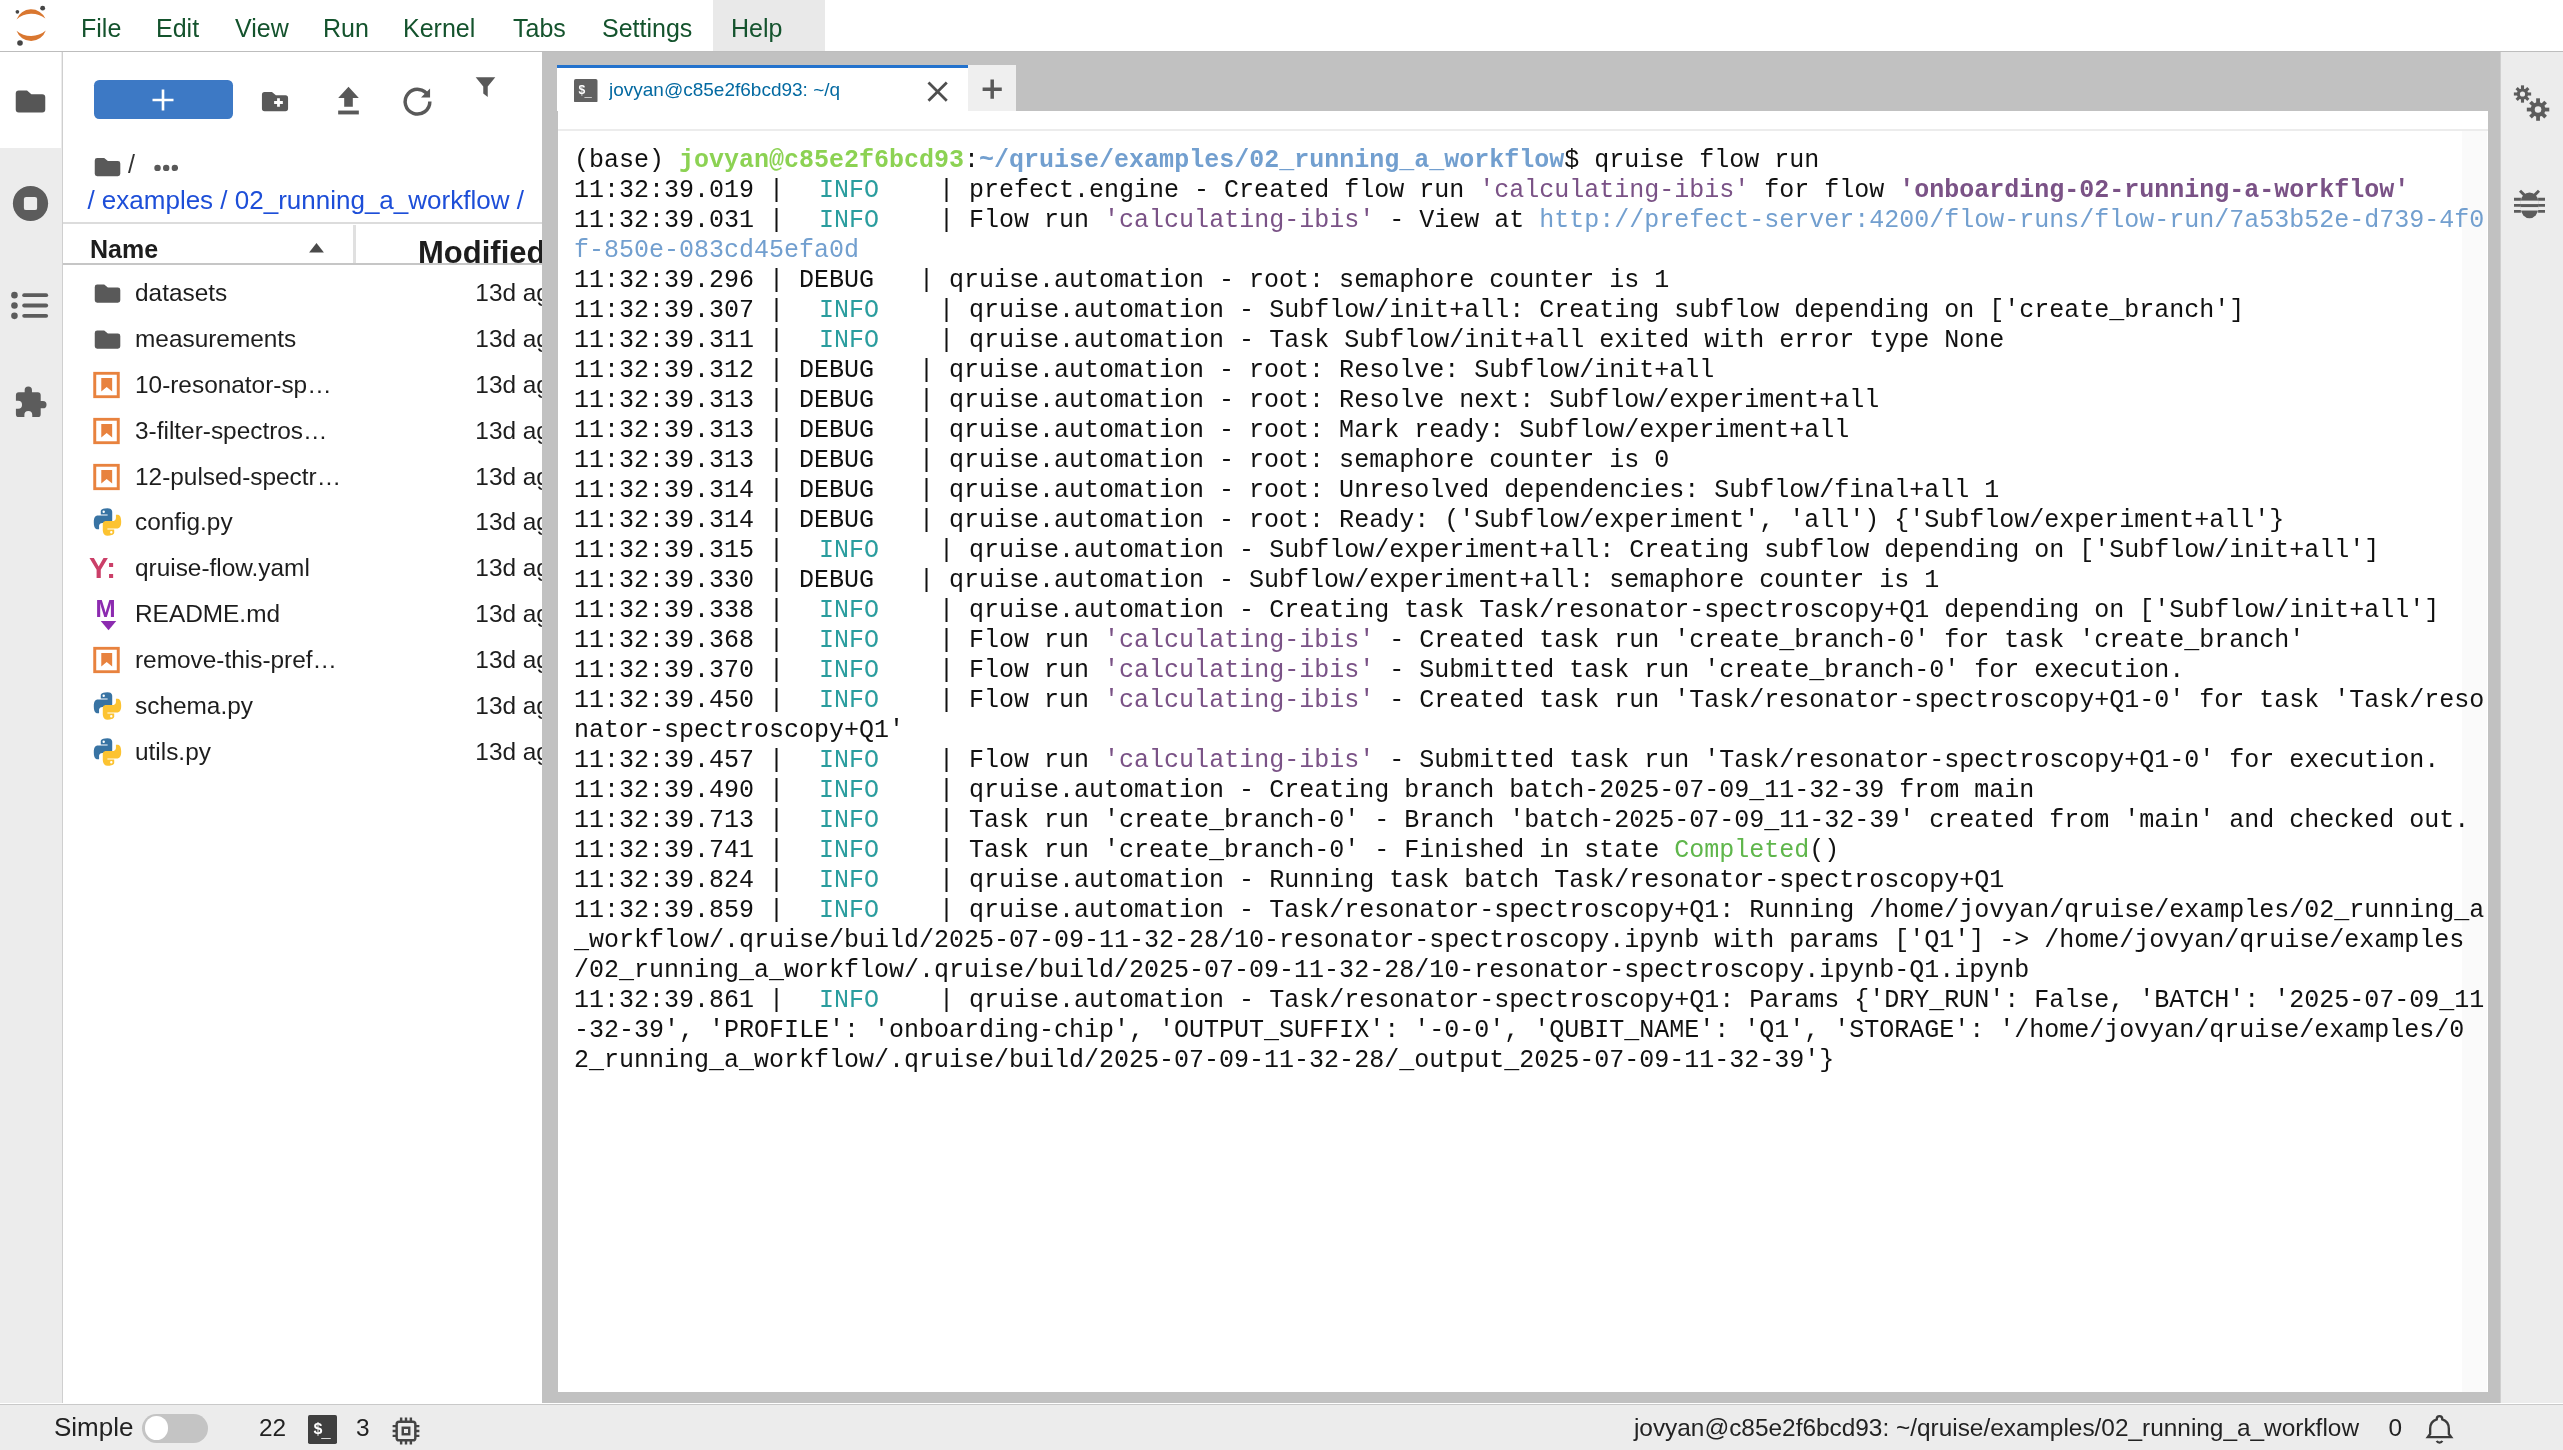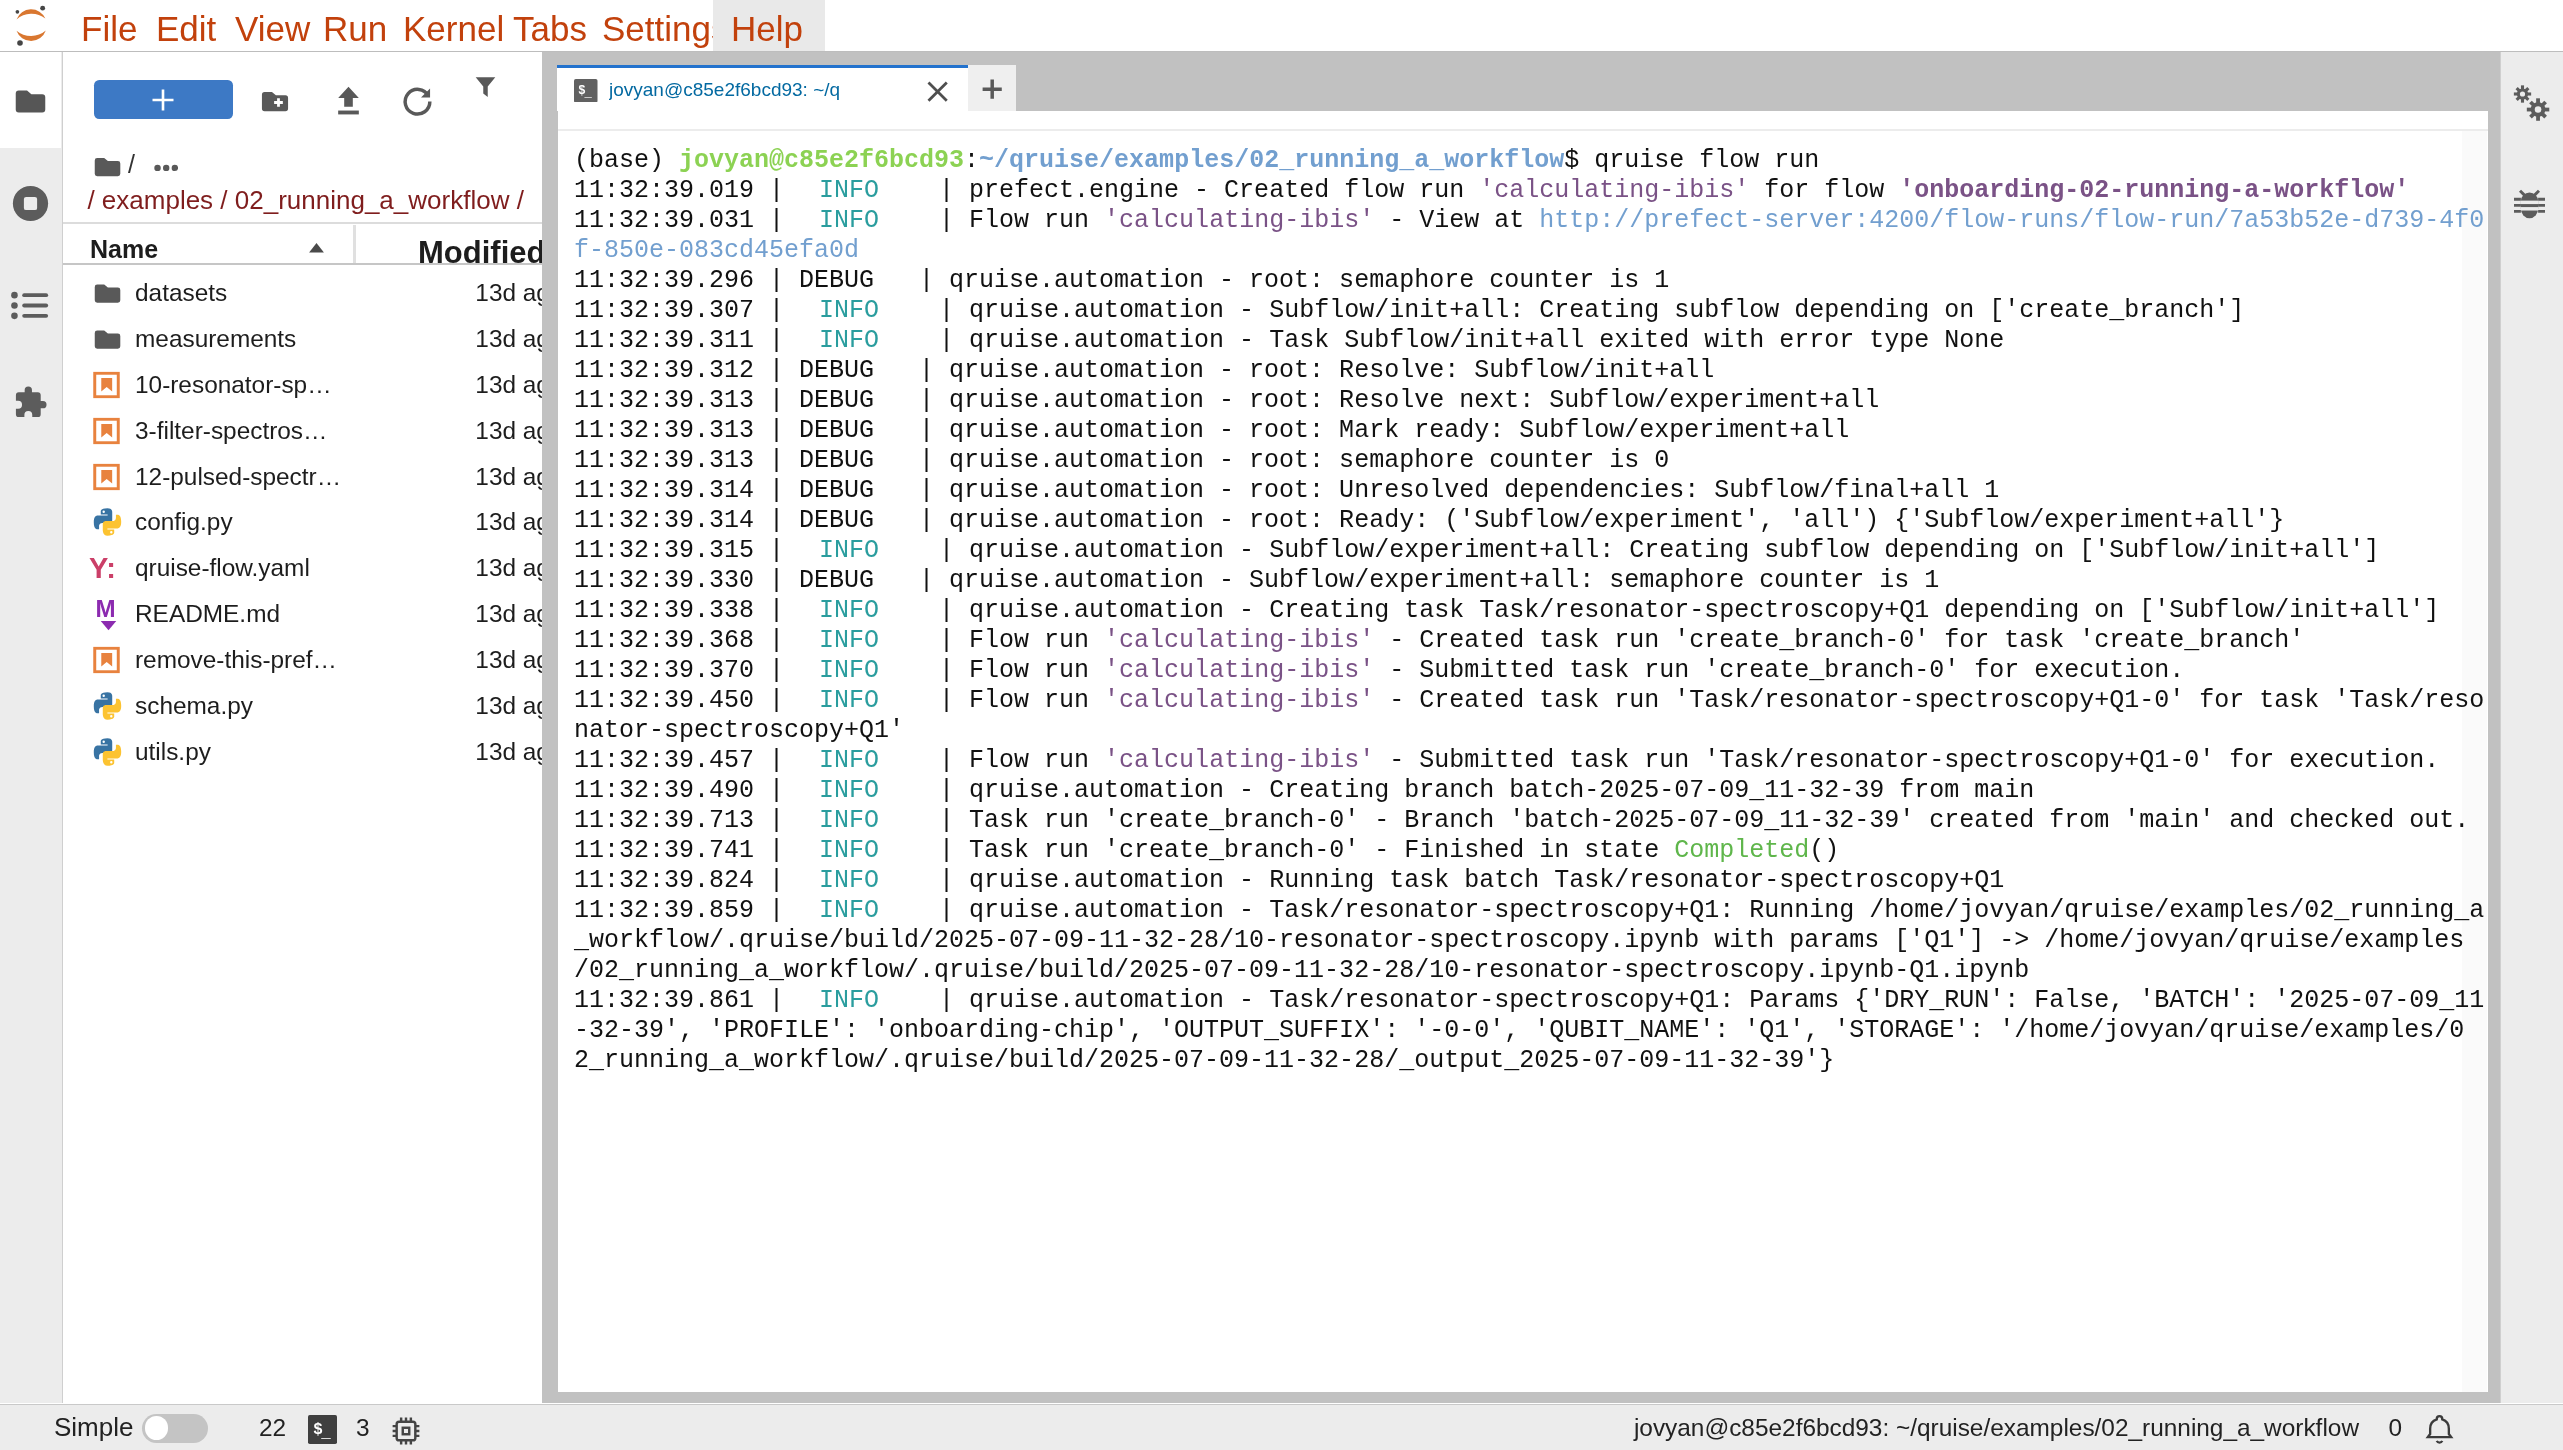--- a/index.html
+++ b/index.html
@@ -1,21 +1,21 @@
 <!DOCTYPE html>
 <html style="font-size:14px"><head>
 <meta charset="utf-8">
 <style>
 * { margin:0; padding:0; box-sizing:border-box; }
 html,body { width:2563px; height:1451px; overflow:hidden; background:#fff;
   font-family:"Liberation Sans", sans-serif; }
 .abs { position:absolute; }
 #menubar { position:absolute; left:0; top:0; width:2563px; height:52px; background:#fff;
   border-bottom:1.7px solid #bdbdbd; z-index:5; }
-.mitem { position:absolute; top:2.6px; height:51px; line-height:51px; font-size:35px; color:#c2410c; }
+.mitem { position:absolute; top:2.6px; height:51px; line-height:51px; font-size:25px; color:#14532d; }
 #leftstrip { position:absolute; left:0; top:52px; width:63px; height:1351px; background:#ececec;
   border-right:1.7px solid #cfcfcf; }
 #leftstrip .active { position:absolute; left:0; top:0; width:61px; height:96px; background:#fff; }
 #filebrowser { position:absolute; left:63px; top:52px; width:479px; height:1351px; background:#fff; }
 #dock { position:absolute; left:542px; top:52px; width:1958px; height:1351px; background:#c1c1c1; }
 #tabwhite { position:absolute; left:15px; top:13px; width:411px; height:46px; background:#fff;
   border-top:3.5px solid #2372cd; }
 #termarea { position:absolute; left:15.7px; top:59px; width:1930px; height:1281px; background:#fff; }
 #rightstrip { position:absolute; left:2500px; top:52px; width:63px; height:1351px; background:#ececec;
   border-left:1.7px solid #cfcfcf; }
@@ -106,21 +106,21 @@
 
   <svg class="abs" style="left:30px; top:103px;" width="28" height="23" viewBox="0 0 32 26">
     <path d="M2 6 q0-2.8 2.8-2.8 h8 l4.2 3.5 h11.4 q2.8 0 2.8 2.8 v11.7 q0 2.8-2.8 2.8 H4.8 Q2 24 2 21.2 z" fill="#595959"></path>
   </svg>
   <span class="abs" style="left:65px; top:98px; font-size:25px; color:#333;">/</span>
   <svg class="abs" style="left:91px; top:112px;" width="24.4" height="7.8" viewBox="0 0 28 9">
     <circle cx="4" cy="4.5" r="3.7" fill="#595959"></circle>
       <circle cx="14" cy="4.5" r="3.7" fill="#595959"></circle>
       <circle cx="24" cy="4.5" r="3.7" fill="#595959"></circle>
   </svg>
-  <span class="abs" style="left:24.4px; top:133px; font-size:26px; color:#7f1d1d;text-align:center;">/ examples / 02_running_a_workflow /</span>
+  <span class="abs" style="left:24.4px; top:133px; font-size:26px; color:#1d4ed8;text-align:center;">/ examples / 02_running_a_workflow /</span>
 
   <div class="abs" style="left:0px; top:170px; width:479px; height:1.7px; background:#dcdcdc;"></div>
   <span class="abs" style="left:27px; top:183px; font-size:25px; font-weight:bold; color:#1d1d1d;">Name</span>
   <svg class="abs" style="left:246px; top:191px;" width="15" height="9.6" viewBox="0 0 17 11">
     <path d="M8.5 0 L17 11 H0 z" fill="#4a4a4a"></path>
   </svg>
   <div class="abs" style="left:290px; top:173px; width:2.6px; height:38px; background:#e0e0e0;"></div>
   <span class="abs" style="left:355px; top:183px; font-size:31px; font-weight:bold; color:#1d1d1d;">Modified</span>
   <div class="abs" style="left:0px; top:211px; width:479px; height:1.7px; background:#c6c6c6;"></div>
 

